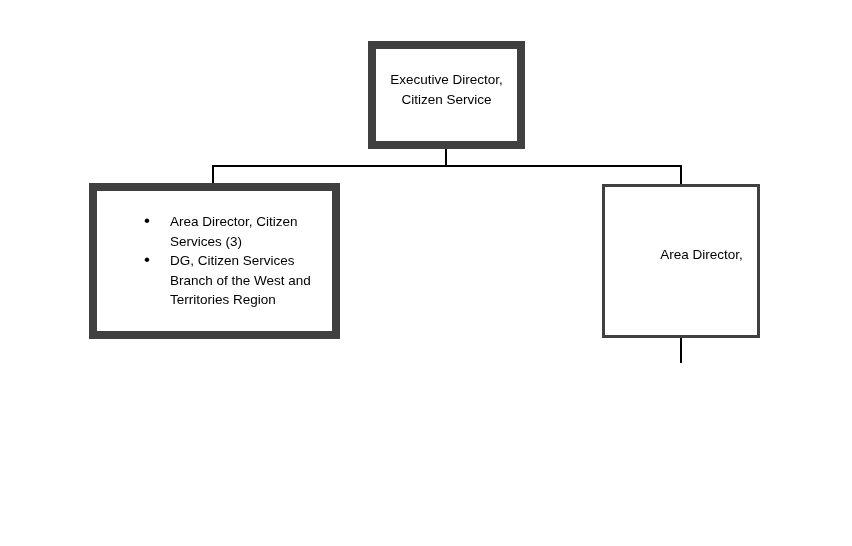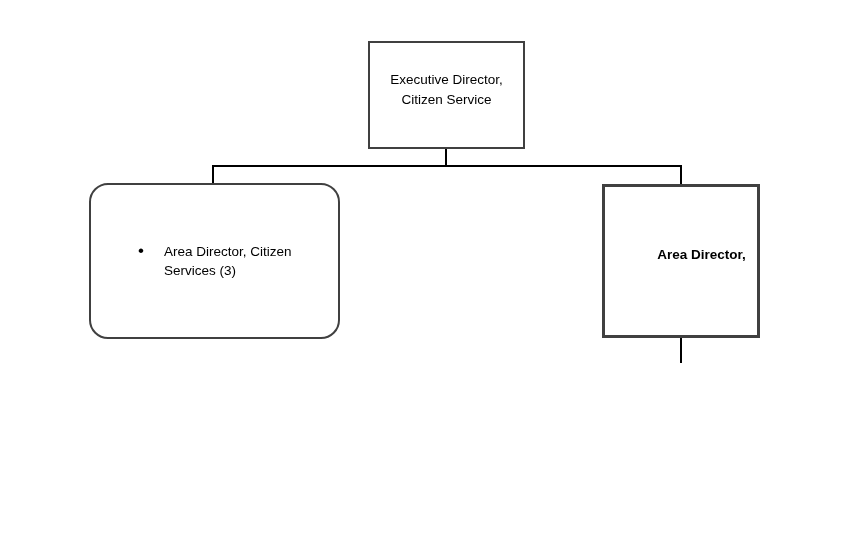--- a/index.html
+++ b/index.html
@@ -12,35 +12,35 @@
     width: 852px;
     height: 546px;
     background: #ffffff;
     font-family: "Liberation Sans", sans-serif;
     color: #000000;
     overflow: hidden;
   }
   .box {
     position: absolute;
     box-sizing: border-box;
-    border: 2px solid #404040;
+    border: 8px solid #404040;
     background: #ffffff;
     display: flex;
     flex-direction: column;
     justify-content: center;
     font-size: 13.5px;
     line-height: 20px;
   }
   .box.center-text {
     text-align: center;
     align-items: center;
   }
   .box.bold-box {
     border-width: 3px;
-    font-weight: bold;
+    font-weight: normal;
     padding-left: 41px;
   }
   .node-line {
     display: block;
   }
   .connector {
     position: absolute;
     background: #000000;
   }
   ul.bullet-list {
@@ -58,21 +58,21 @@
   }
   ul.bullet-list li::before {
     content: "\2022";
     position: absolute;
     left: 47px;
     top: -1px;
     font-size: 17px;
   }
   
   .box-executive   { left: 368px; top: 41px;  width: 157px; height: 108px; padding-bottom: 10px; }
-  .box-area-list   { left: 89px;  top: 183px; width: 251px; height: 156px; border-radius: 19px; }
+  .box-area-list   { left: 89px;  top: 183px; width: 251px; height: 156px; }
   .box-area-west   { left: 602px; top: 184px; width: 158px; height: 154px; padding-bottom: 12px; line-height: 20.5px; }
   .box-service-mgr { left: 580px; top: 362px; width: 204px; height: 107px; padding-bottom: 5px; }
 
   .conn-top-stub    { left: 445px; top: 149px; width: 2px;   height: 17px; }
   .conn-horizontal  { left: 212px; top: 165px; width: 470px; height: 2px;  }
   .conn-left-drop   { left: 212px; top: 165px; width: 2px;   height: 19px; }
   .conn-right-drop  { left: 680px; top: 165px; width: 2px;   height: 20px; }
   .conn-bottom-drop { left: 680px; top: 337px; width: 2px;   height: 26px; }
 </style>
 </head>
@@ -90,20 +90,25 @@
     <span class="node-line">Executive Director,</span>
     <span class="node-line">Citizen Service</span>
   </div>
 
   <div class="box box-area-list">
     <ul class="bullet-list">
       <li>
         <span class="node-line">Area Director, Citizen</span>
         <span class="node-line">Services (3)</span>
       </li>
+      <li>
+        <span class="node-line">DG, Citizen Services</span>
+        <span class="node-line">Branch of the West and</span>
+        <span class="node-line">Territories Region</span>
+      </li>
     </ul>
   </div>
 
   <div class="box center-text bold-box box-area-west">
     <span class="node-line">Area Director,</span>
   </div>
 
 
 </div>
 

